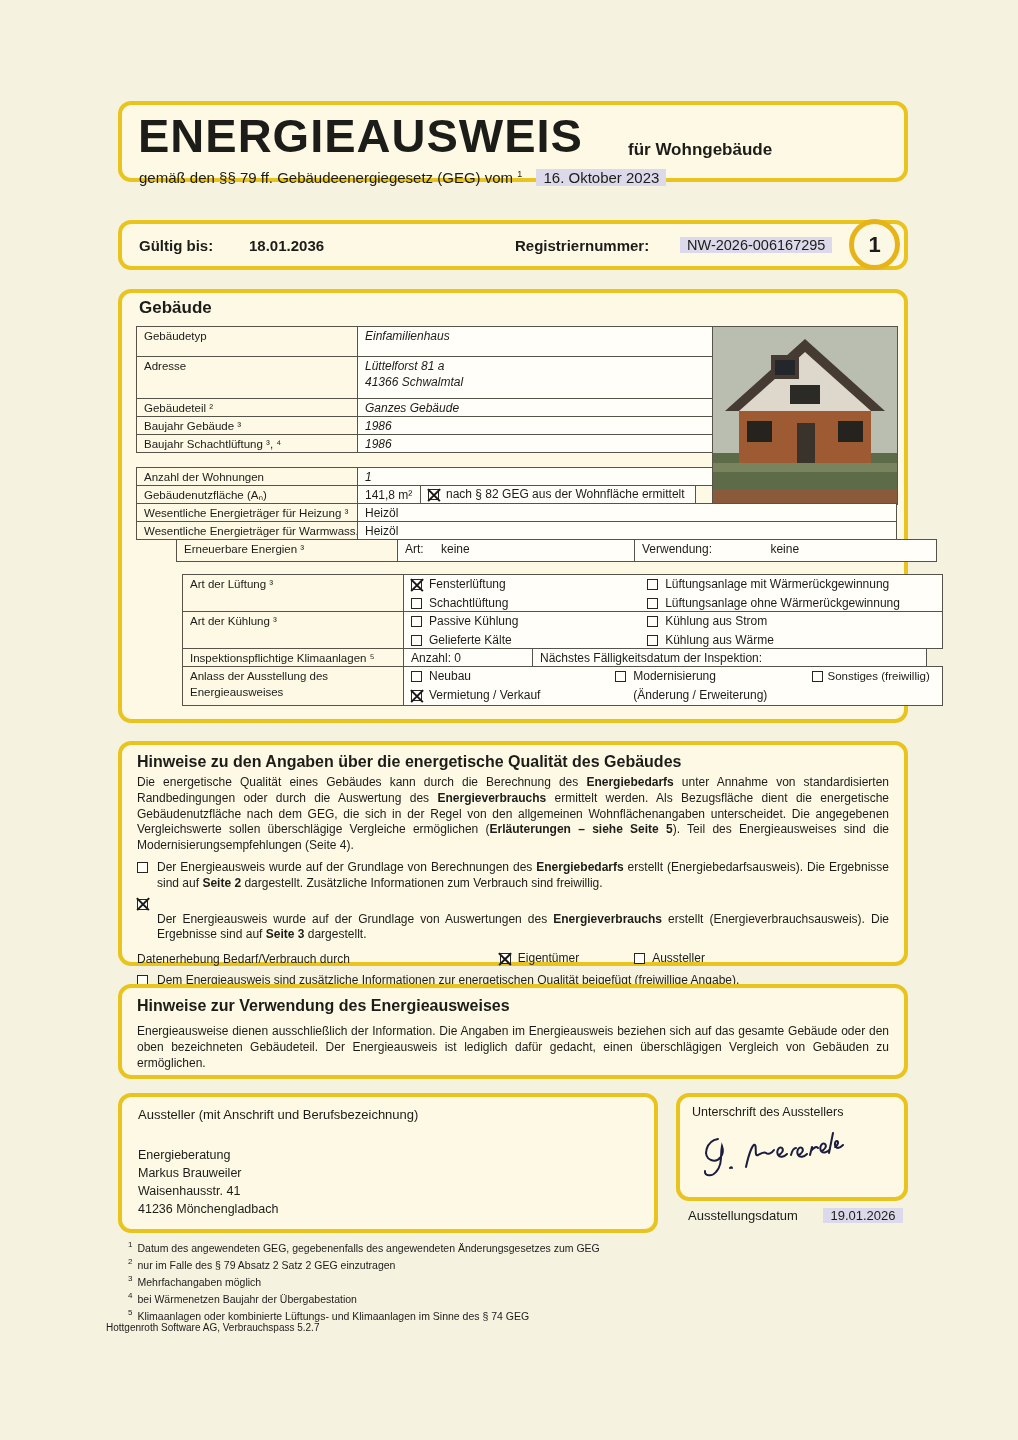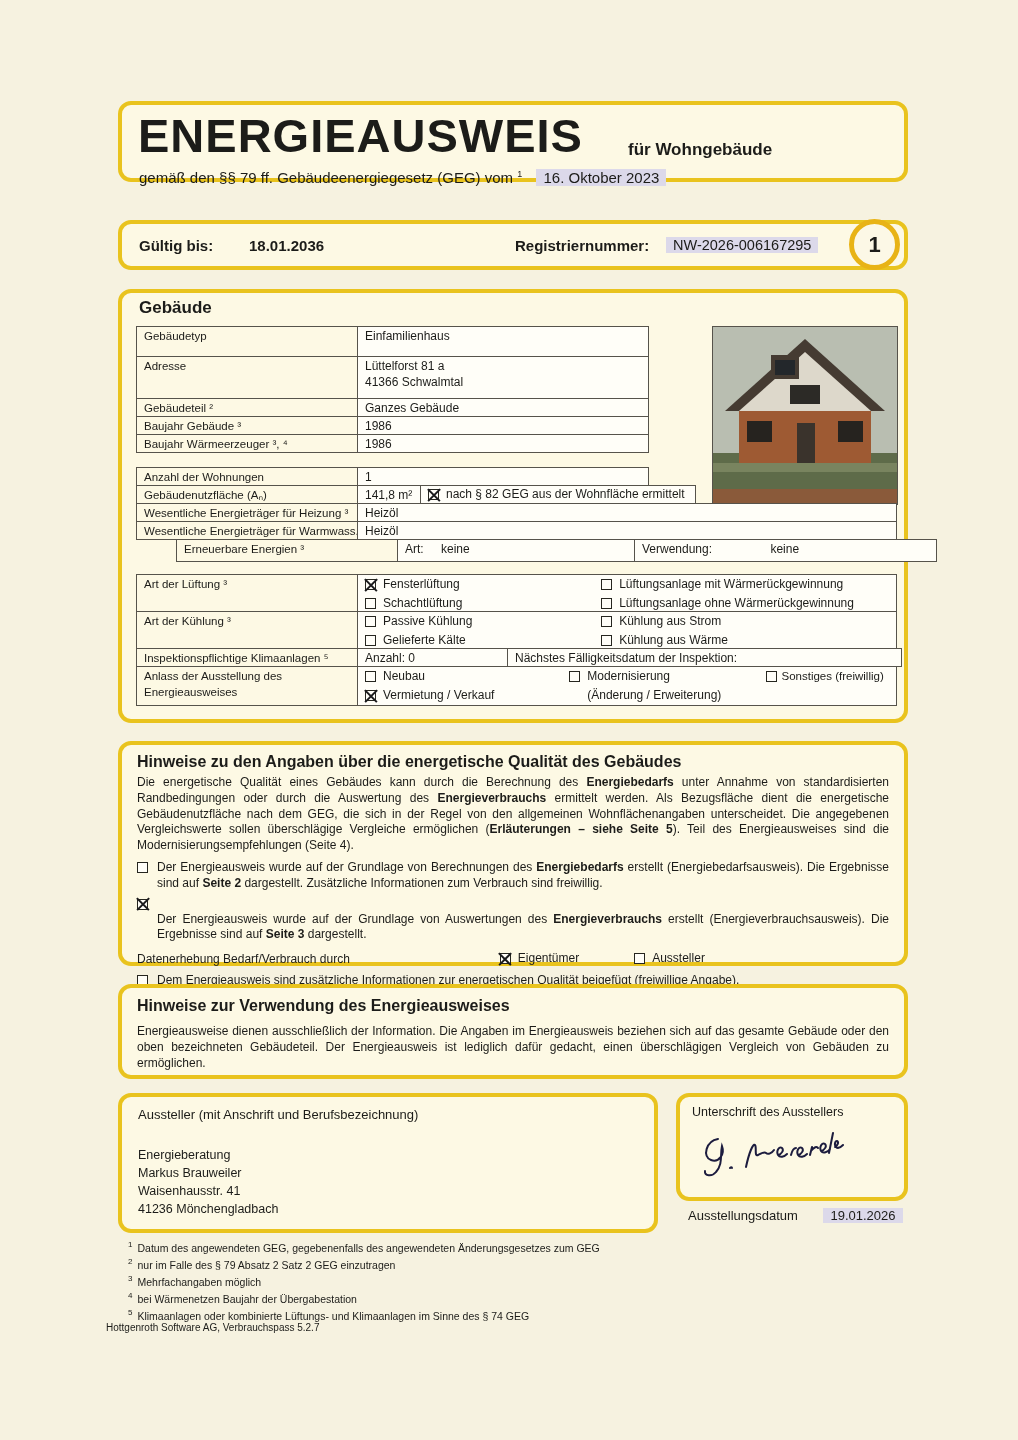--- a/index.html
+++ b/index.html
@@ -13,25 +13,25 @@
   sup{font-size:9px;}
   
   .gtable{position:absolute;left:14px;top:33px;width:762px;font-size:12px;line-height:16px;}
   .stable{position:relative;}
   .trow{display:flex;}
   .trow + .trow{margin-top:-1px;}
   .cell{border:1px solid #56534b;background:#fffef8;padding:1px 7px;}
   .cell + .cell{margin-left:-1px;}
   .lc{width:222px;flex:none;background:#fdf9e4;font-size:11.5px;white-space:nowrap;overflow:hidden;}
   .v81{width:64px;flex:none;}
-  .v146{width:151px;flex:none;}
+  .v146{width:130px;flex:none;}
   .v238{width:238px;flex:none;}
   .v276{width:276px;flex:none;}
   .v303{width:303px;flex:none;}
-  .v356{width:292px;flex:none;}
+  .v356{width:356px;flex:none;font-style:italic;}
   .v395{width:395px;flex:none;}
   .v540{width:540px;flex:none;}
   
   .cb{display:inline-block;width:11px;height:11px;border:1px solid #26261f;background:#fffef8;position:relative;flex:none;}
   .cb.checked::before,.cb.checked::after{content:"";position:absolute;left:50%;top:50%;width:17px;height:1.6px;background:#1a1a1c;}
   .cb.checked::before{transform:translate(-50%,-50%) rotate(45deg);}
   .cb.checked::after{transform:translate(-50%,-50%) rotate(-45deg);}
   .cbl{display:flex;align-items:center;gap:7px;line-height:19px;}
   
   .qitem{display:flex;gap:9px;font-size:12px;line-height:15.8px;}
@@ -51,21 +51,21 @@
       <span>gemäß den §§ 79 ff. Gebäudeenergiegesetz (GEG) vom</span>
       <sup>1</sup>
       <span class="hl" style="margin-left:10px;">16. Oktober 2023</span>
     </div>
   </div>
 
   <div class="ybox" style="left:118px;top:220px;width:790px;height:50px;">
     <span style="position:absolute;left:17px;top:13px;font-size:15px;font-weight:bold;">Gültig bis:</span>
     <span style="position:absolute;left:127px;top:13px;font-size:15px;font-weight:bold;">18.01.2036</span>
     <span style="position:absolute;left:393px;top:13px;font-size:15px;font-weight:bold;">Registriernummer:</span>
-    <span class="hl" style="position:absolute;left:544px;top:13px;font-size:14.5px;">NW-2026-006167295</span>
+    <span class="hl" style="position:absolute;left:558px;top:13px;font-size:14.5px;">NW-2026-006167295</span>
   </div>
   <div style="position:absolute;left:849px;top:219px;width:51px;height:51px;border:5px solid #e8b316;border-radius:50%;background:#fcf8e6;display:flex;align-items:center;justify-content:center;font-size:22px;font-weight:bold;">1</div>
 
   <div class="ybox" style="left:118px;top:289px;width:790px;height:434px;">
     <div class="sec-title" style="position:absolute;left:17px;top:5px;font-size:17px;">Gebäude</div>
 
     <div class="gtable">
 
       <div style="position:absolute;left:576px;top:0;width:186px;height:179px;border:1px solid #56534b;overflow:hidden;">
         <svg width="184" height="177" viewBox="0 0 184 177" preserveAspectRatio="none">
@@ -99,21 +99,21 @@
         </div>
         <div class="trow" style="height:19px;">
           <div class="cell lc">Gebäudeteil ²</div>
           <div class="cell v356">Ganzes Gebäude</div>
         </div>
         <div class="trow" style="height:19px;">
           <div class="cell lc">Baujahr Gebäude ³</div>
           <div class="cell v356">1986</div>
         </div>
         <div class="trow" style="height:19px;">
-          <div class="cell lc">Baujahr Wärmeerzeuger ³, ⁴</div>
+          <div class="cell lc">Baujahr Schachtlüftung ³, ⁴</div>
           <div class="cell v356">1986</div>
         </div>
       </div>
 
       <div class="stable" style="margin-top:14px;">
         <div class="trow" style="height:19px;">
           <div class="cell lc">Anzahl der Wohnungen</div>
           <div class="cell v356">1</div>
         </div>
         <div class="trow" style="height:19px;">
@@ -140,21 +140,21 @@
             <span>Art:</span>
             <span style="margin-left:14px;">keine</span>
           </div>
           <div class="cell v303">
             <span>Verwendung:</span>
             <span style="margin-left:55px;">keine</span>
           </div>
         </div>
       </div>
 
-      <div class="stable" style="margin-top:12px;">
+      <div class="stable" style="margin-top:12px;margin-left:46px;">
         <div class="trow" style="height:38px;">
           <div class="cell lc">Art der Lüftung ³</div>
           <div class="cell v540" style="display:flex;padding:0;">
             <div style="width:237px;padding:0 7px;">
               <div class="cbl">
                   <span class="cb checked"></span>
                   <span>Fensterlüftung</span>
                 </div>
               <div class="cbl">
                   <span class="cb"></span>

